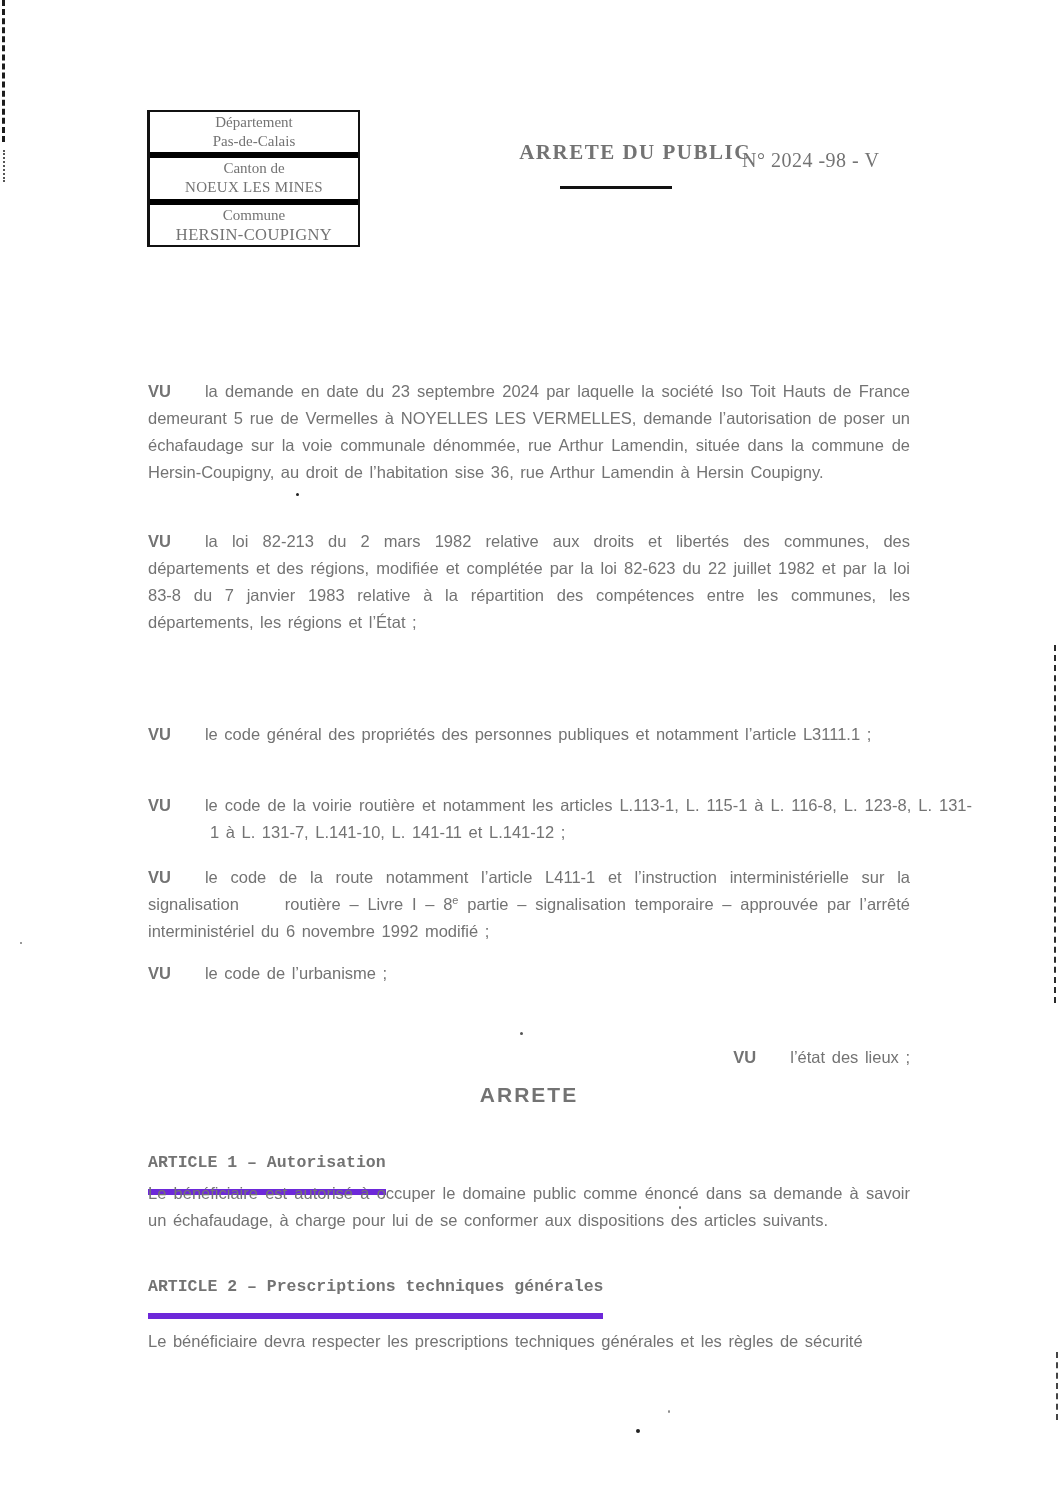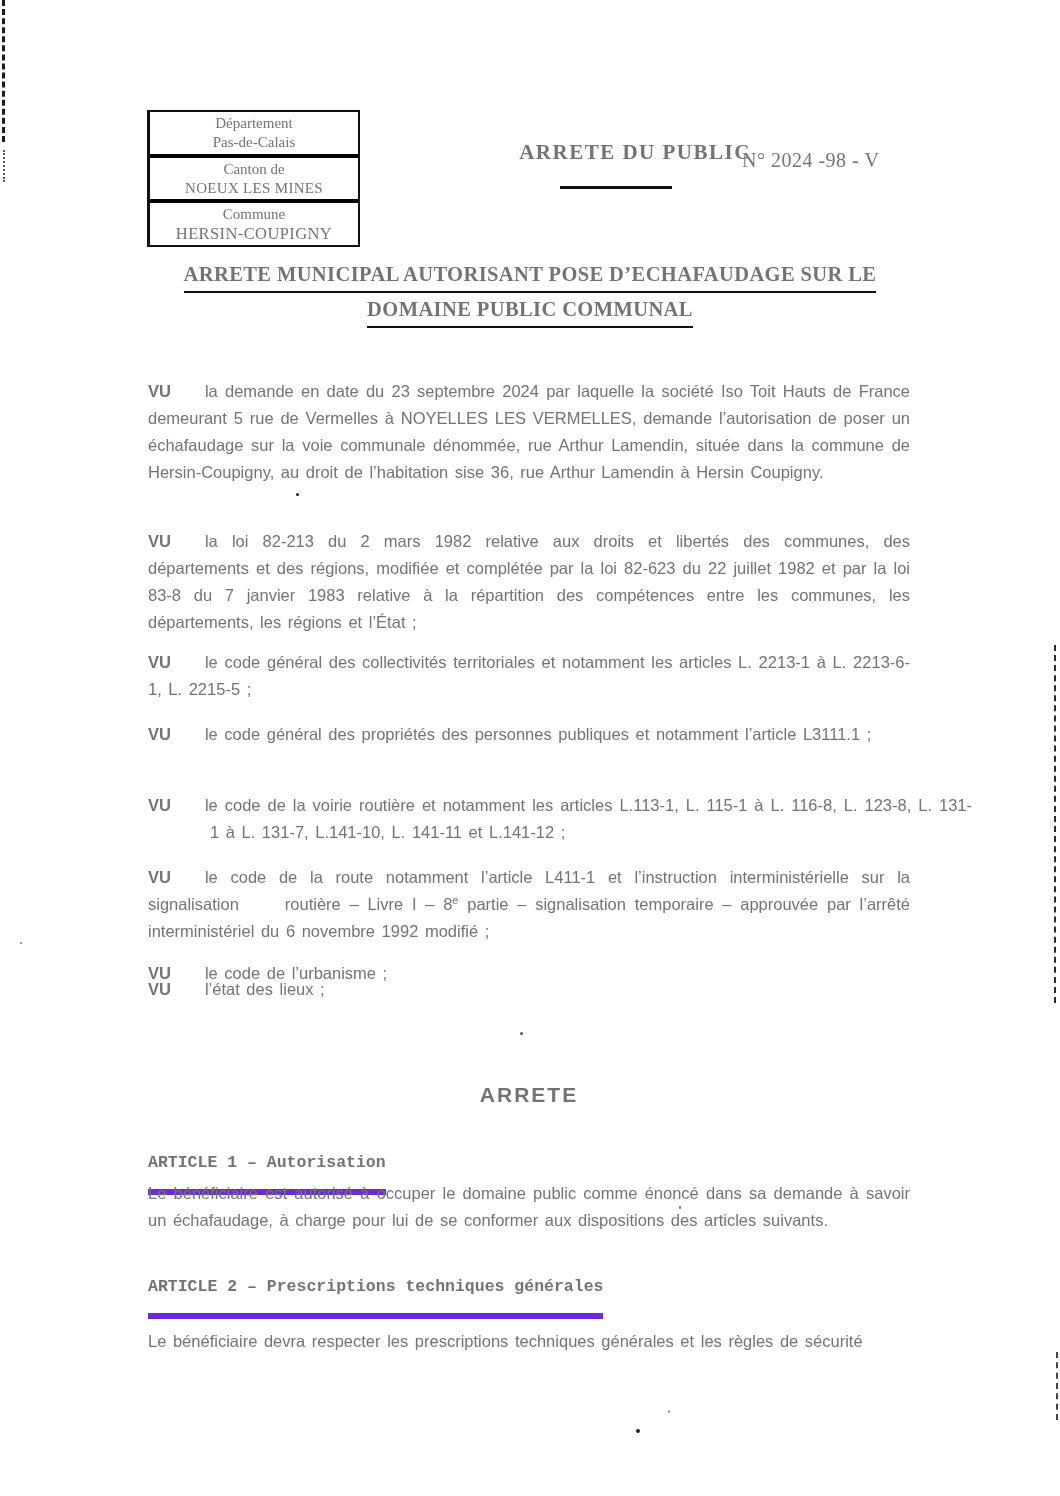--- a/index.html
+++ b/index.html
@@ -21,21 +21,21 @@
   .speck{background:#222;border-radius:50%;}
   
   .info-box{
     position:absolute;left:147px;top:110px;width:208px;height:133px;
     border:2px solid #111;border-left-width:3px;
     display:flex;flex-direction:column;
     font-family:"Liberation Serif", serif;
     text-align:center;
   }
   .info-box .cell{flex:1;display:flex;flex-direction:column;justify-content:center;line-height:19px;font-size:15px;}
-  .info-box .cell + .cell{border-top:4px solid #000000;}
+  .info-box .cell + .cell{border-top:6px solid #000000;}
   .info-box .caps{letter-spacing:0.3px;}
   .info-box .commune-name{font-weight:normal;font-size:16.5px;letter-spacing:0.4px;}
   .doc-number{
     position:absolute;left:742px;top:113px;
     font-family:"Liberation Serif", serif;font-size:20px;letter-spacing:0.5px;margin-top:36px;
   }
   .doc-title{
     position:absolute;left:420px;top:140px;width:430px;text-align:center;
     font-family:"Liberation Serif", serif;font-weight:bold;font-size:21px;letter-spacing:1.5px;
   }
@@ -96,54 +96,47 @@
     <div class="cell">
       <div>Commune</div>
       <div class="commune-name">HERSIN-COUPIGNY</div>
     </div>
   </div>
 
   <div class="doc-number">N° 2024 -98 - V</div>
   <div class="doc-title">ARRETE DU PUBLIC</div>
   <div class="title-rule"></div>
 
-  <div class="main-title">
-    <span class="tline">ARRETE MUNICIPAL AUTORISANT POSE D’ECHAFAUDAGE SUR LE</span><br>
-    <span class="tline">DOMAINE PUBLIC COMMUNAL</span>
-  </div>
 
   <div class="para" style="top:378px;">
     <span class="vu-label">VU</span><span class="vu-gap"></span><span>la demande en date du 23 septembre 2024 par laquelle la société Iso Toit Hauts de France demeurant 5 rue de Vermelles à NOYELLES LES VERMELLES, demande l’autorisation de poser un échafaudage sur la voie communale dénommée, rue Arthur Lamendin, située dans la commune de Hersin-Coupigny, au droit de l’habitation sise 36, rue Arthur Lamendin à Hersin Coupigny.</span>
   </div>
 
   <div class="para" style="top:528px;">
     <span class="vu-label">VU</span><span class="vu-gap"></span><span>la loi 82-213 du 2 mars 1982 relative aux droits et libertés des communes, des départements et des régions, modifiée et complétée par la loi 82-623 du 22 juillet 1982 et par la loi 83-8 du 7 janvier 1983 relative à la répartition des compétences entre les communes, les départements, les régions et l’État ;</span>
   </div>
 
-  <div class="para" style="top:649px;">
-    <span class="vu-label">VU</span><span class="vu-gap"></span><span>le code général des collectivités territoriales et notamment les articles L. 2213-1 à L. 2213-6-1, L. 2215-5 ;</span>
-  </div>
 
   <div class="para" style="top:721px;">
     <span class="vu-label">VU</span><span class="vu-gap"></span><span>le code général des propriétés des personnes publiques et notamment l’article L3111.1 ;</span>
   </div>
 
   <div class="para hang" style="top:792px;">
     <span class="vu-label">VU</span><span class="vu-gap"></span><span>le code de la voirie routière et notamment les articles L.113-1, L. 115-1 à L. 116-8, L. 123-8, L. 131-1 à L. 131-7, L.141-10, L. 141-11 et L.141-12 ;</span>
   </div>
 
   <div class="para" style="top:864px;">
     <span class="vu-label">VU</span><span class="vu-gap"></span><span>le code de la route notamment l’article L411-1 et l’instruction interministérielle sur la signalisation</span><span class="inner-gap"></span><span>routière – Livre I – 8</span><sup>e</sup><span> partie – signalisation temporaire – approuvée par l’arrêté interministériel du 6 novembre 1992 modifié ;</span>
   </div>
 
   <div class="para single" style="top:960px;">
     <span class="vu-label">VU</span><span class="vu-gap"></span><span>le code de l’urbanisme ;</span>
   </div>
 
-  <div class="para single" style="top:976px;">
+  <div class="para single" style="top:1044px;text-align:right;">
     <span class="vu-label">VU</span><span class="vu-gap"></span><span>l’état des lieux ;</span>
   </div>
 
   <div class="arrete-heading">ARRETE</div>
 
   <div class="article-heading" style="top:1152px;">
     <span class="hline">ARTICLE 1 – Autorisation</span>
   </div>
   <div class="para" style="top:1180px;">Le bénéficiaire est autorisé à occuper le domaine public comme énoncé dans sa demande à savoir un échafaudage, à charge pour lui de se conformer aux dispositions des articles suivants.</div>
 

